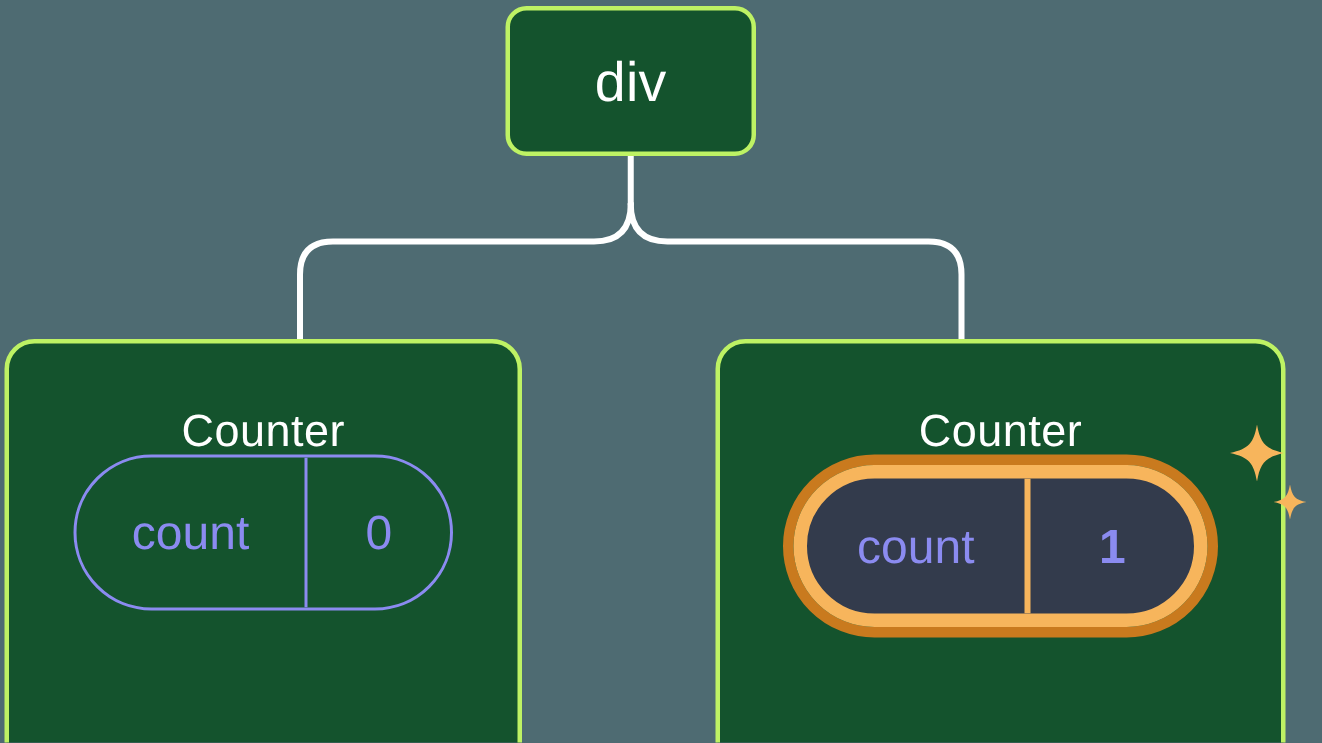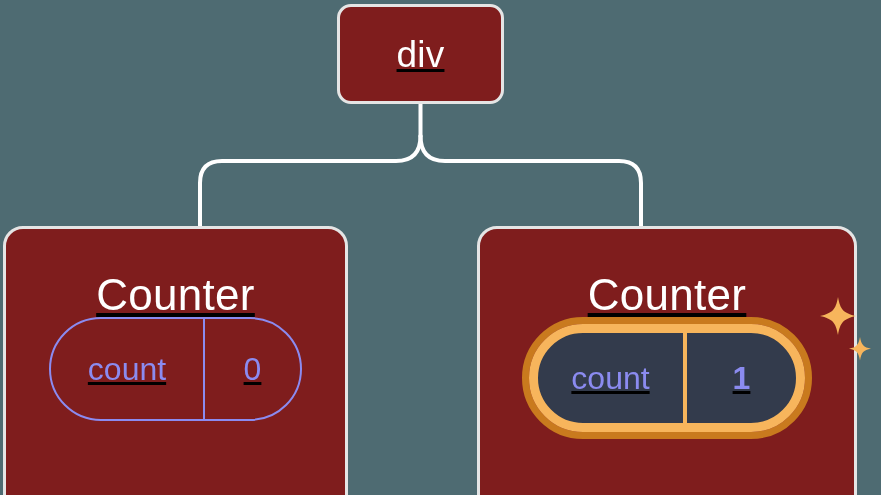--- a/index.html
+++ b/index.html
@@ -27,25 +27,24 @@
     position: absolute;
     left: 0; top: 0;
     width: 881px;
     height: 495px;
     pointer-events: none;
   }
 
   
   .node {
     position: absolute;
-    background: #7f1d1d;
-    border: 3px solid #e5e5e5;
+    background: #14532d;
+    border: 3px solid #bef264;
     border-radius: 20px;
     box-sizing: border-box;
-    text-decoration: underline;
   }
 
   .node-root {
     left: 337px;
     top: 4px;
     width: 167px;
     height: 100px;
     border-radius: 14px;
     display: flex;
     align-items: center;
@@ -65,21 +64,21 @@
     padding-top: 44px;
     display: flex;
     flex-direction: column;
     align-items: center;
   }
   .card-left  { left: 3px;   width: 345px; }
   .card-right { left: 477px; width: 380px; }
 
   .card-title {
     color: #ffffff;
-    font-size: 44px;
+    font-size: 30px;
     font-weight: 300;
     letter-spacing: 0.3px;
     line-height: 1;
     margin: 0;
   }
 
   
   .pill-wrap {
     position: relative;
     display: flex;

